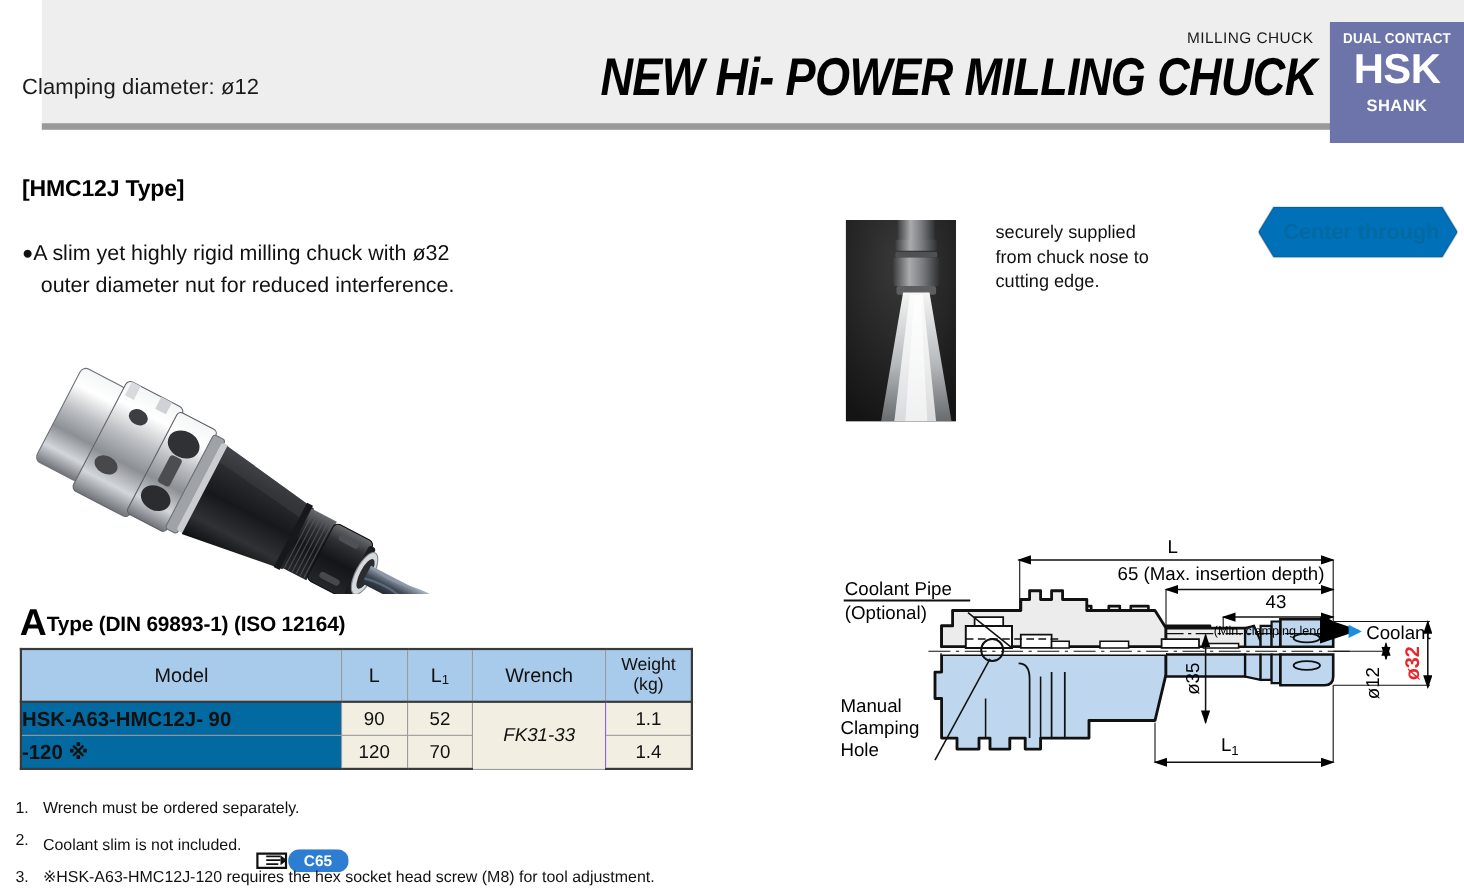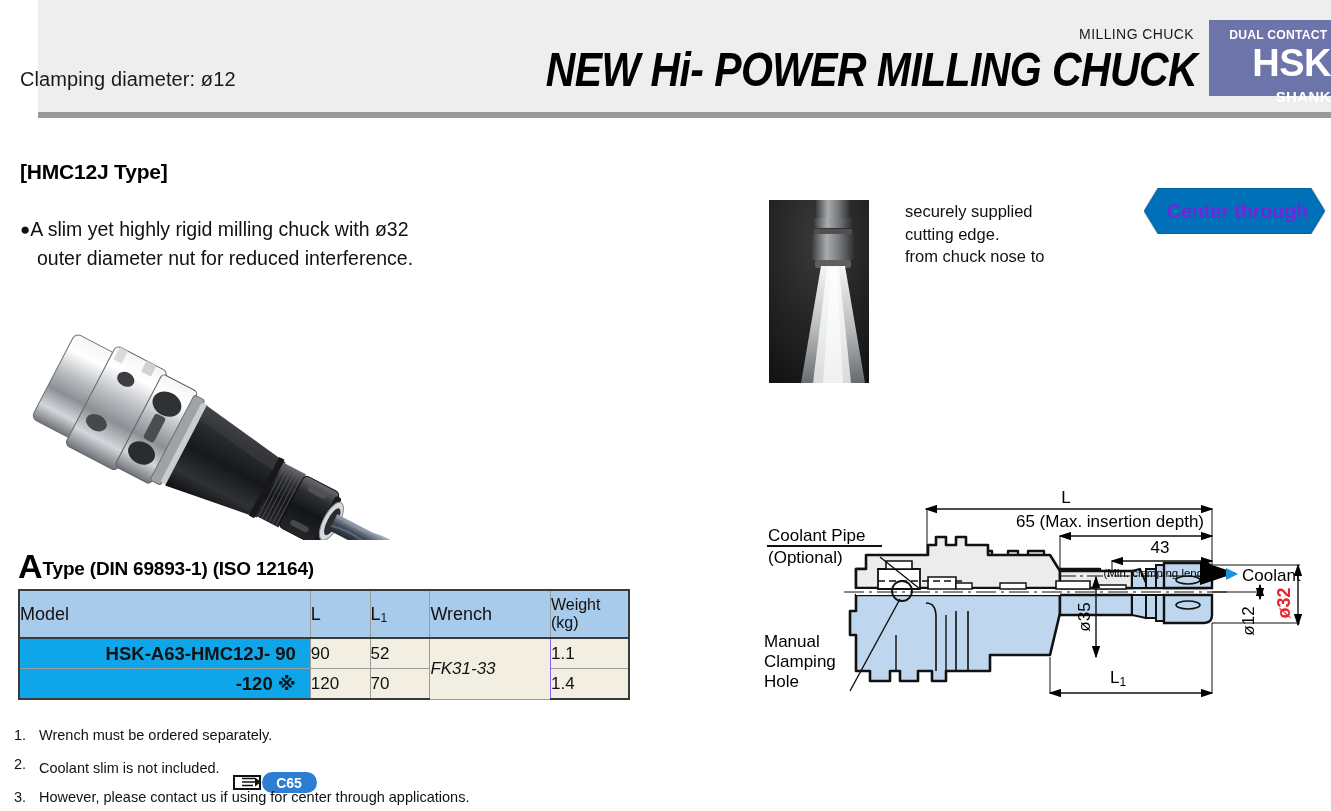--- a/index.html
+++ b/index.html
@@ -30,22 +30,22 @@
   }
   #main-title{
     position:absolute;right:134px;top:51px;
     font-size:41px;font-weight:bold;font-style:italic;
     letter-spacing:-.6px;white-space:nowrap;color:#000;
     transform:scaleY(1.18);transform-origin:right bottom;
   }
 
   
   #hsk-badge{
-    position:absolute;left:1209px;top:20px;width:122px;height:76px;
-    background:#6d74a9;color:#fff;text-align:right;
+    position:absolute;left:1209px;top:20px;width:122px;height:110px;
+    background:#6d74a9;color:#fff;text-align:center;
   }
   #hsk-dual{
     position:absolute;top:7px;left:0;width:100%;
     font-size:13px;font-weight:bold;letter-spacing:.2px;
     transform:scaleX(.94);
   }
   #hsk-main{
     position:absolute;top:23px;left:0;width:100%;
     font-size:38px;font-weight:bold;line-height:40px;letter-spacing:-.5px;
   }
@@ -82,32 +82,32 @@
     font-size:19px;font-weight:bold;letter-spacing:-.2px;
   }
 
   
   #spec-table{
     position:absolute;left:18px;top:589px;width:612px;
     border-collapse:collapse;
     font-size:17px;
   }
   #spec-table th,#spec-table td{
-    border:1px solid #9b9b9b;text-align:left;
+    border:1px solid #9b9b9b;text-align:center;
     padding:0;color:#111;
   }
   #spec-table thead th{
     background:#a9cbeb;height:46px;font-weight:normal;font-size:18px;
     border-top:2px solid #3a3a3a;border-bottom:2px solid #3a3a3a;
   }
   #spec-table thead th.model-h{border-left:2px solid #3a3a3a;}
   #spec-table thead th.weight-h{border-right:2px solid #3a3a3a;font-size:16px;line-height:18px;}
   #spec-table tbody td{height:29px;background:#f3eee2;font-size:17px;}
   #spec-table tbody td.model-c{
-    background:#0ea5e9;text-align:right;padding-right:14px;
+    background:#0369a1;text-align:left;
     font-weight:bold;font-size:18.5px;border-left:2px solid #3a3a3a;
   }
   #spec-table tbody tr:last-child td{border-bottom:2px solid #3a3a3a;}
   #spec-table tbody td.weight-c{border-right:2px solid #3a3a3a;}
   #spec-table tbody td.wrench-c{border-right:1px solid #8b5cf6;font-style:italic;}
   .sub{font-size:12px;vertical-align:-2px;}
 
   
   #footnotes{
     position:absolute;left:14px;top:723px;width:640px;
@@ -137,21 +137,21 @@
   #jet-text .l{display:block;padding-left:19px;}
   #jet-text .l.first{padding-left:0;}
 
   
   #center-through{
     position:absolute;left:1144px;top:188px;width:181px;height:46px;
   }
   #center-through-label{
     position:absolute;left:0;top:0;width:181px;height:46px;
     display:flex;align-items:center;justify-content:center;
-    color:#6d28d9;font-size:20px;font-weight:bold;letter-spacing:-.2px;
+    color:#0369a1;font-size:20px;font-weight:bold;letter-spacing:-.2px;
     padding-left:6px;box-sizing:border-box;
   }
 
   
   #tech-drawing{
     position:absolute;left:760px;top:485px;width:571px;height:222px;
   }
 
   .dim-txt{font-family:"Liberation Sans",sans-serif;fill:#000;}
 </style>
@@ -312,20 +312,21 @@
           <path d="M3 4 h26 v13 h-26 z" fill="#fff" stroke="#111" stroke-width="2"></path>
           <path d="M11 6.5 h13 M11 10 h13 M11 13.5 h11" stroke="#111" stroke-width="1.6"></path>
           <path d="M24 5.5 l6 4.5 l-6 4.5 z" fill="#111"></path>
         </g>
         <text x="58" y="15.5" font-family="Liberation Sans, sans-serif" font-size="14" font-weight="bold" fill="#ffffff" text-anchor="middle">C65</text>
       </svg>
     </span>
   </div>
   <div class="fn">
     <span class="num">3.</span>
+    <span>※HSK-A63-HMC12J-120 requires the hex socket head screw (M8) for tool adjustment.</span>
     <span class="cont">However, please contact us if using for center through applications.</span>
   </div>
 </div>
 
 <svg id="jet-photo" viewBox="0 0 100 183">
   <defs>
     <linearGradient id="jetG" x1="0" y1="0" x2="0" y2="1">
       <stop offset="0%" stop-color="#ffffff" stop-opacity=".95"></stop>
       <stop offset="55%" stop-color="#e9edf0" stop-opacity=".75"></stop>
       <stop offset="100%" stop-color="#cfd6dc" stop-opacity=".45"></stop>
@@ -349,22 +350,22 @@
   <rect x="43" y="34" width="42" height="26" rx="2" fill="url(#noseG)"></rect>
   <rect x="46" y="60" width="36" height="8" rx="2" fill="#5c5e60"></rect>
 
   <path d="M52 66 L76 66 L96 183 L32 183 Z" fill="url(#jetG)"></path>
   <path d="M58 68 L70 68 L82 183 L44 183 Z" fill="#ffffff" opacity=".75"></path>
   <path d="M62 70 L68 70 L74 183 L54 183 Z" fill="#ffffff" opacity=".6"></path>
 </svg>
 
 <div id="jet-text">
   <span class="l">securely supplied</span>
+  <span class="l">from chuck nose to</span>
   <span class="l">cutting edge.</span>
-  <span class="l">from chuck nose to</span>
 </div>
 
 <div id="center-through">
   <svg width="181" height="46" viewBox="0 0 181 46" style="position:absolute;left:0;top:0">
     <path d="M14 0 L167 0 L181 23 L167 46 L14 46 L0 23 Z" fill="#0071b9"></path>
     <path d="M14 0 L167 0 L181 23 L167 46 L14 46 L0 23 Z" fill="none" stroke="#0a3d62" stroke-width="1.5" opacity=".35"></path>
   </svg>
   <div id="center-through-label">Center through</div>
 </div>
 

